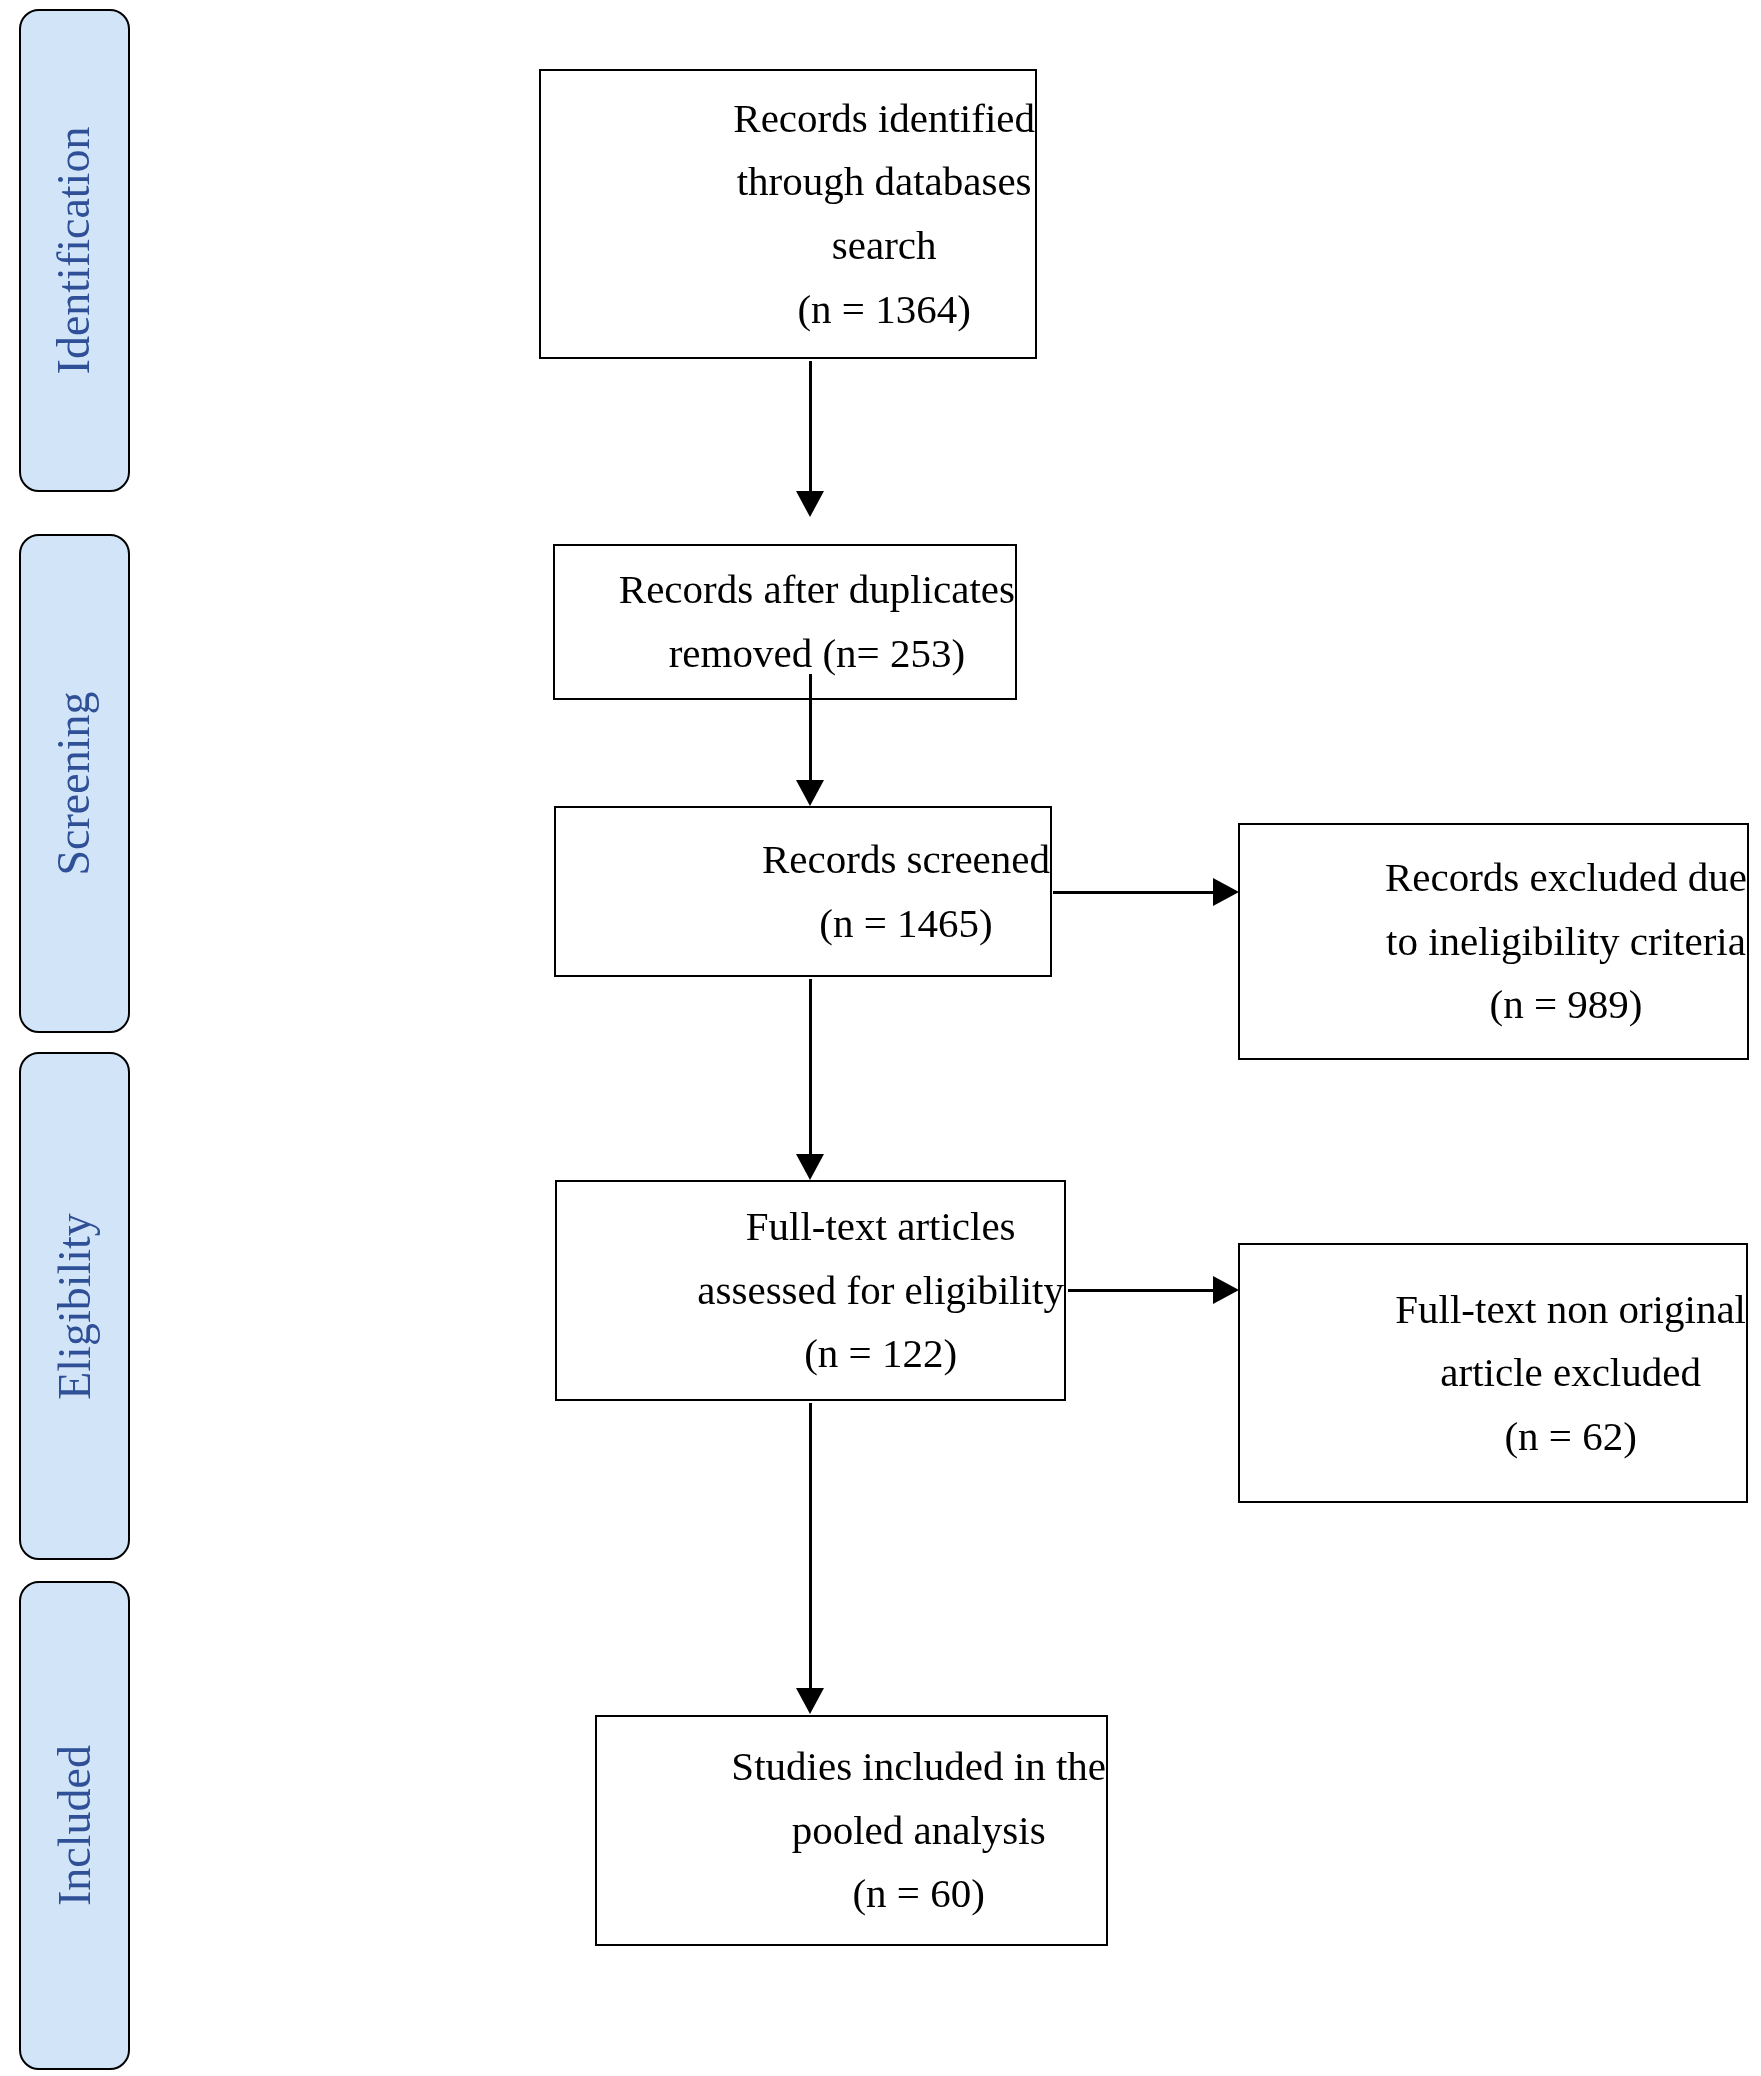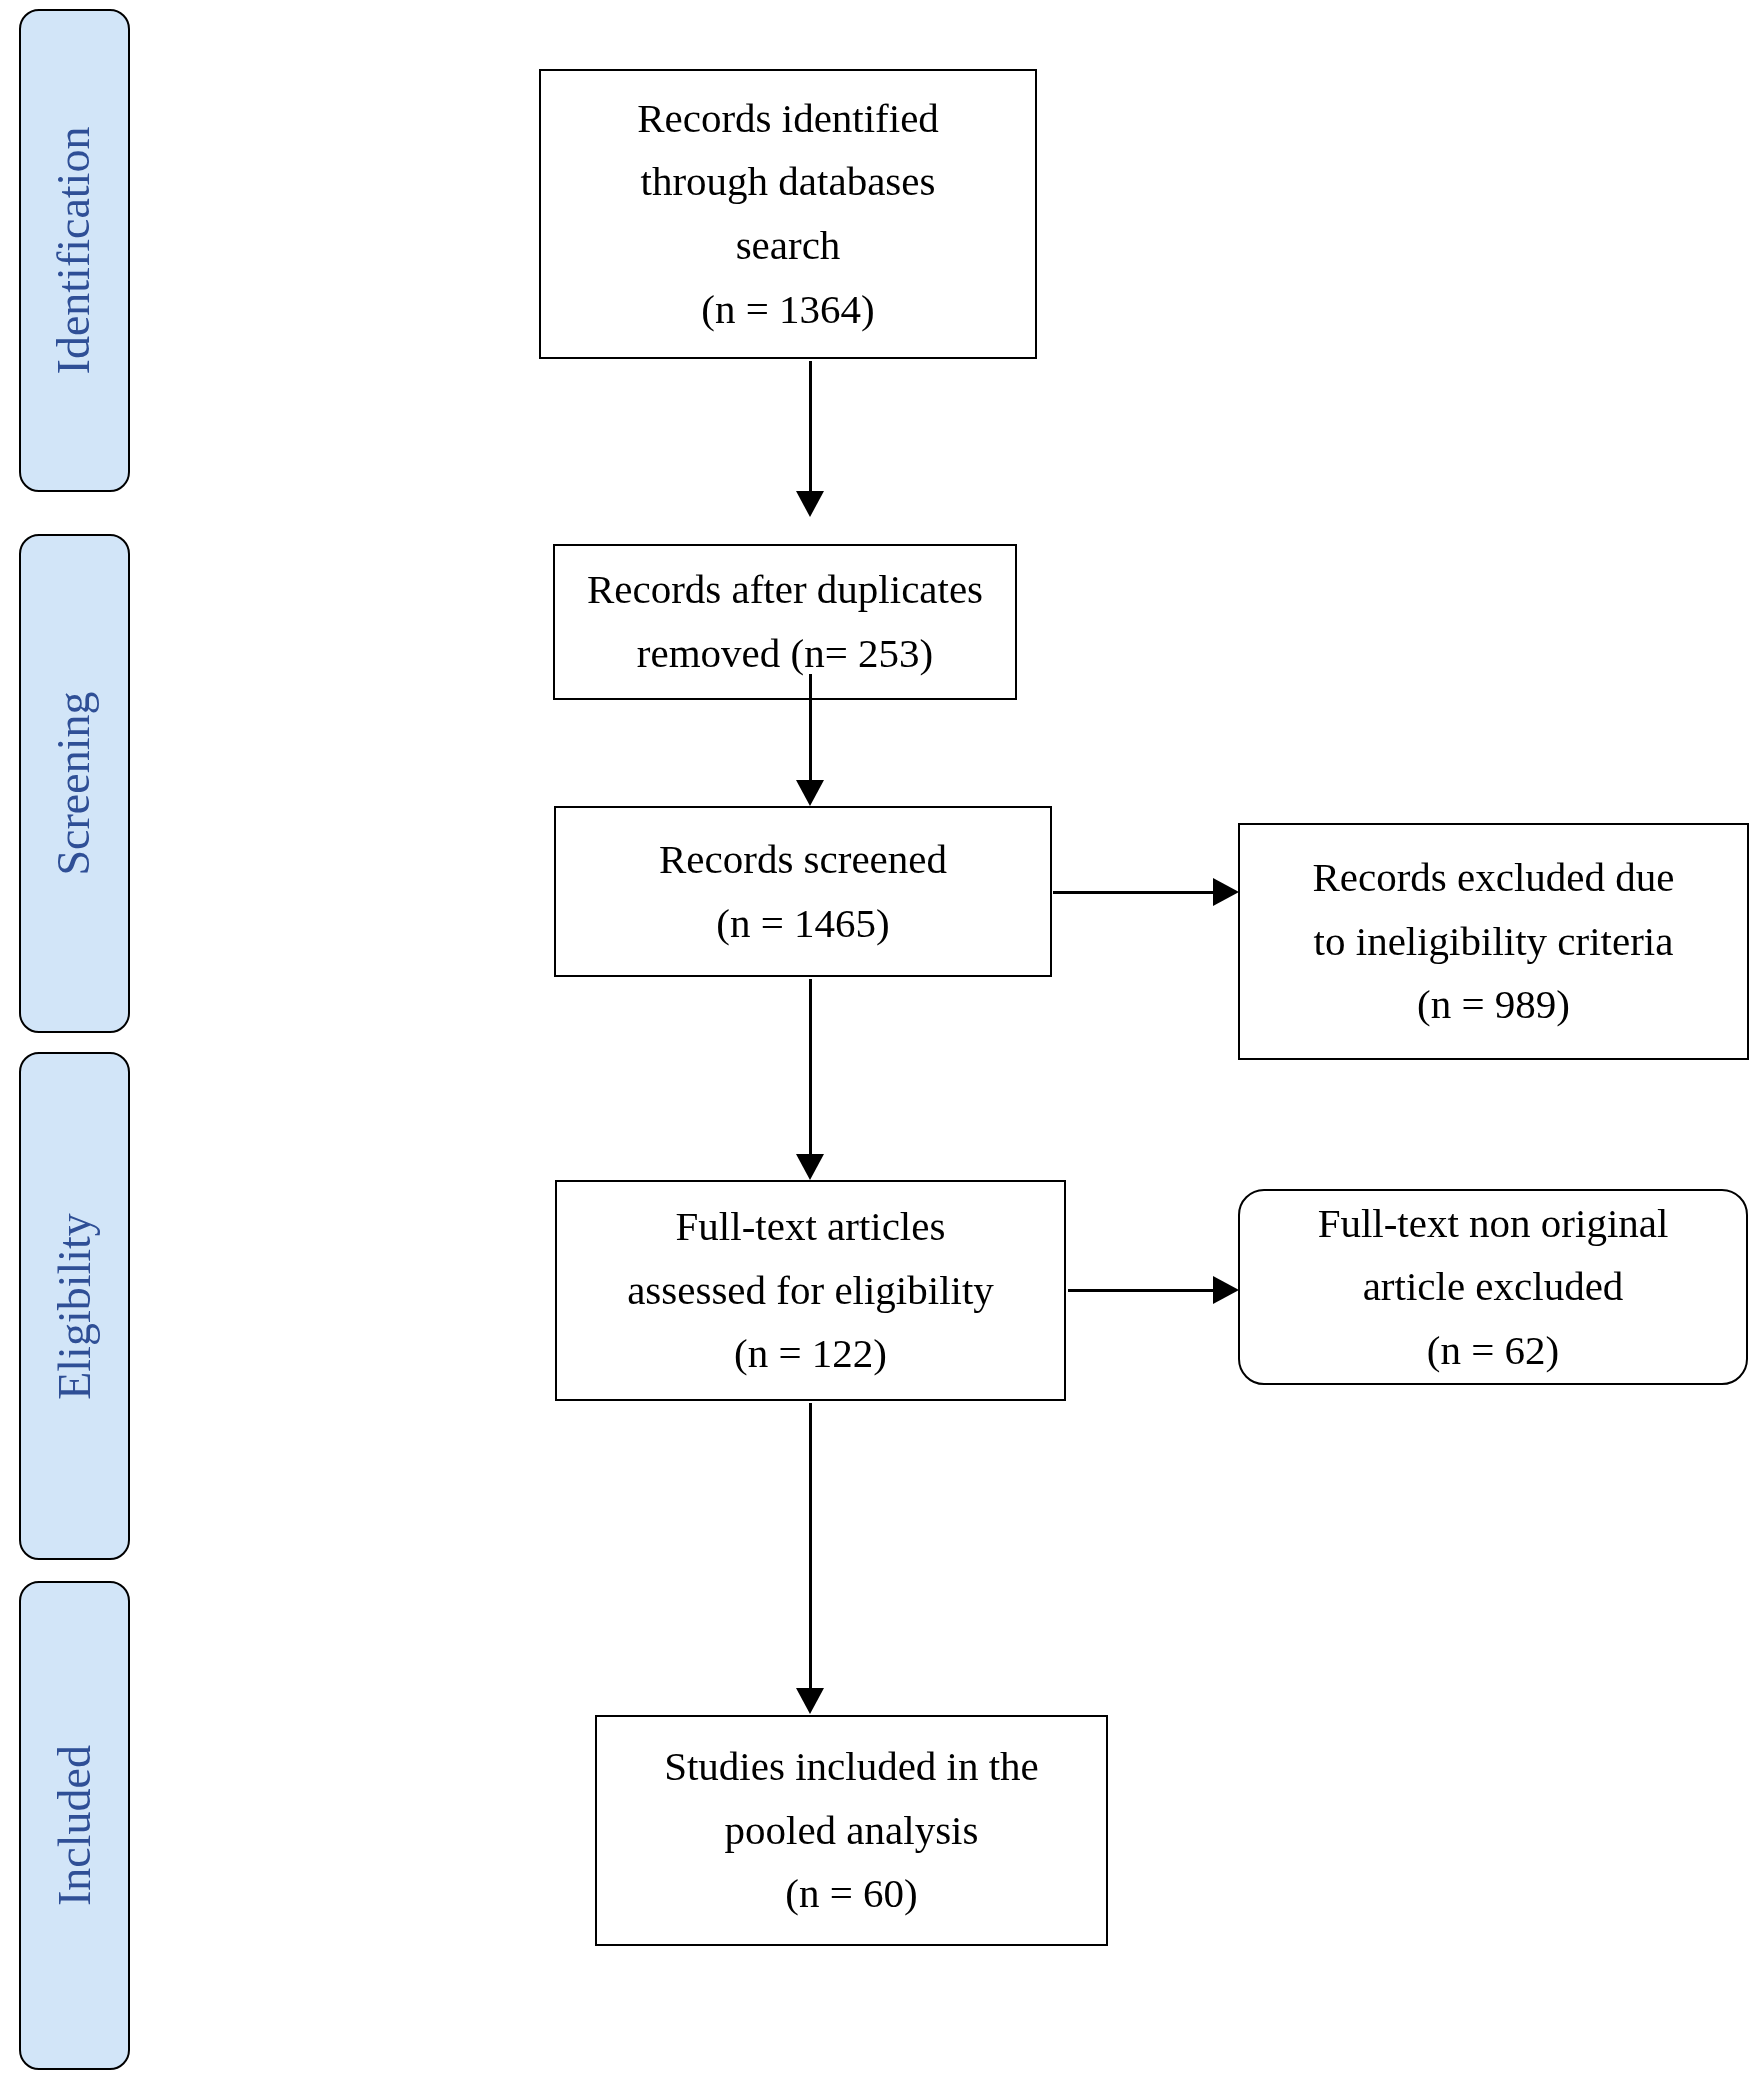--- a/index.html
+++ b/index.html
@@ -35,21 +35,21 @@
     white-space:nowrap;
     font-size:46px;
     color:var(--stage_text);
   }
   
   .fbox{
     position:absolute;
     background:var(--box_fill);
     border:2.6px solid var(--box_border);
     box-sizing:border-box;
-    display:flex;align-items:center;justify-content:center;
+    display:flex;align-items:center;justify-content:flex-end;
     text-align:center;
   }
   .fbox-text{
     white-space:pre-line;
     font-size:41px;
     line-height:1.55;
     color:var(--box_text);
   }
   
   .vline{position:absolute;width:2.6px;background:var(--arrow);}
@@ -113,21 +113,21 @@
 pooled analysis
 (n = 60)</span>
   </div>
 
   <div class="fbox" style="left:1238px;top:775px;width:511px;height:237px;margin-top:48px;">
     <span class="fbox-text">Records excluded due
 to ineligibility criteria
 (n = 989)</span>
   </div>
 
-  <div class="fbox" style="left:1238px;top:1189px;width:510px;height:196px;border-radius:26px;">
+  <div class="fbox" style="left:1238px;top:1243px;width:510px;height:260px;">
     <span class="fbox-text">Full-text non original
 article excluded
 (n = 62)</span>
   </div>
 
   <div>
     <div class="vline" style="left:809px;top:361px;height:133px;"></div>
     <div class="head-down" style="left:796px;top:491px;"></div>
   </div>
 

